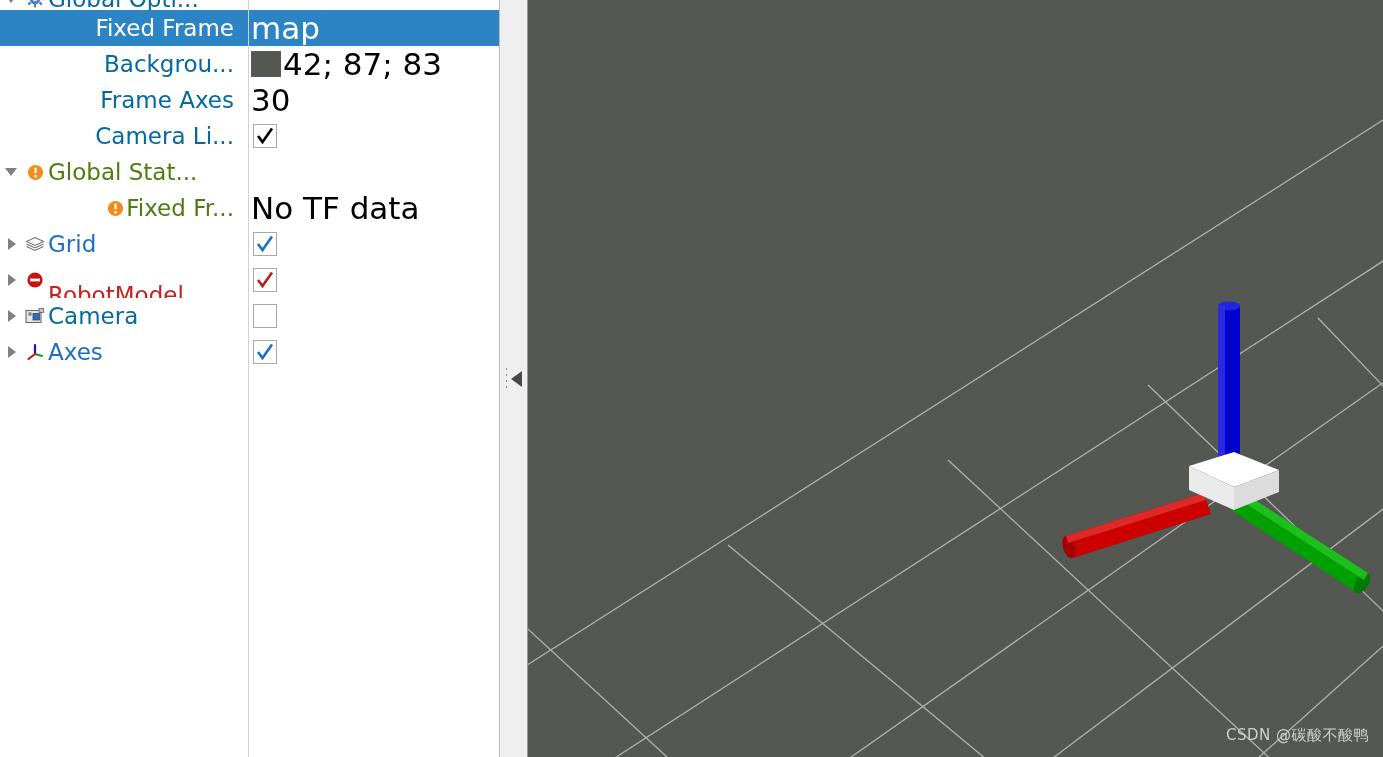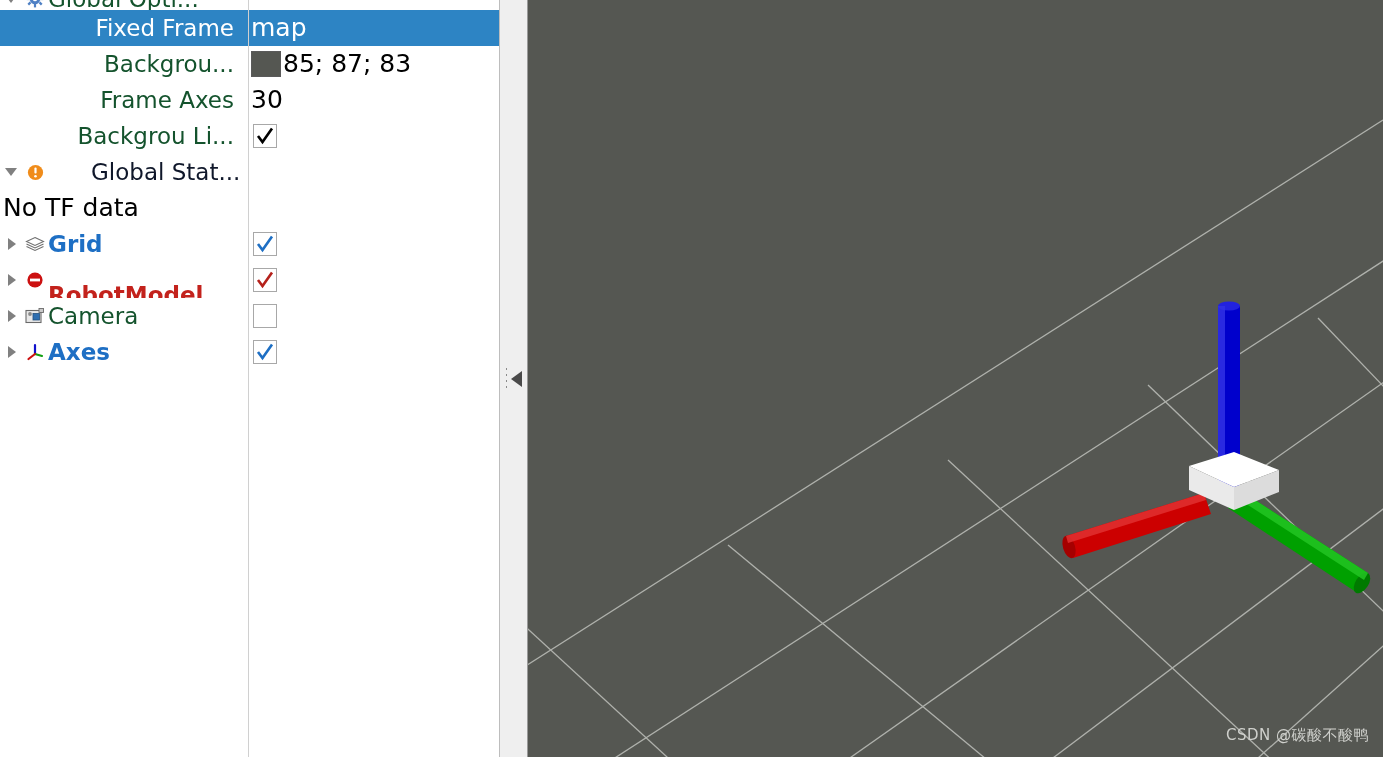--- a/index.html
+++ b/index.html
@@ -107,32 +107,32 @@
     height: 36px;
     display: flex;
     align-items: center;
     justify-content: center;
   }
   .icon-slot.narrow { width: 22px; flex: 0 0 22px; }
 
   .label {
     font-size: 23px;
     line-height: 30px;
-    color: #14532d;
+    color: #0369a1;
     white-space: nowrap;
     overflow: hidden;
   }
-  .label.bold { font-weight: bold; }
+  .label.bold { font-weight: normal; }
   .label.blue { color: #1e6fc4; }
   .label.red  { color: #c3221c; margin-top: 29px; }
-  .label.orange { color: #0f172a; margin-left: 43px; }
+  .label.orange { color: #4d7c0f; }
   .label.white { color: #ffffff; }
 
   .valtext {
-    font-size: 25px;
+    font-size: 31px;
     line-height: 30px;
     color: #000000;
     white-space: nowrap;
   }
   .valtext.white { color: #ffffff; }
 
   
   .row-name.leaf {
     justify-content: flex-end;
     padding-right: 14px;
@@ -257,36 +257,36 @@
         <span class="valtext white">map</span>
       </div>
     </div>
 
     <div class="prop-row">
       <div class="row-name leaf">
         <span class="label">Backgrou...</span>
       </div>
       <div class="row-value">
         <span class="swatch" style="background:#555752;"></span>
-        <span class="valtext">85; 87; 83</span>
+        <span class="valtext">42; 87; 83</span>
       </div>
     </div>
 
     <div class="prop-row">
       <div class="row-name leaf">
         <span class="label">Frame Axes</span>
       </div>
       <div class="row-value">
         <span class="valtext">30</span>
       </div>
     </div>
 
     <div class="prop-row">
       <div class="row-name leaf">
-        <span class="label">Backgrou Li...</span>
+        <span class="label">Camera Li...</span>
       </div>
       <div class="row-value">
         <span class="checkbox">
           <svg width="20" height="20" viewBox="0 0 20 20">
             <path d="M3 10 L7.5 16 L17 2.5" stroke="#000000" stroke-width="2.6" fill="none"></path>
           </svg>
         </span>
       </div>
     </div>
 
@@ -299,20 +299,30 @@
             <rect x="7.4" y="3.4" width="2.2" height="6" rx="1" fill="#ffffff"></rect>
             <circle cx="8.5" cy="12.2" r="1.3" fill="#ffffff"></circle>
           </svg>
         </div>
         <span class="label orange">Global Stat...</span>
       </div>
       <div class="row-value"></div>
     </div>
 
     <div class="prop-row">
+      <div class="row-name leaf">
+        <div class="icon-slot narrow">
+          <svg width="17" height="17" viewBox="0 0 17 17">
+            <circle cx="8.5" cy="8.5" r="7.6" fill="#f08c1a"></circle>
+            <rect x="7.4" y="3.4" width="2.2" height="6" rx="1" fill="#ffffff"></rect>
+            <circle cx="8.5" cy="12.2" r="1.3" fill="#ffffff"></circle>
+          </svg>
+        </div>
+        <span class="label orange">Fixed Fr...</span>
+      </div>
       <div class="row-value">
         <span class="valtext">No TF data</span>
       </div>
     </div>
 
     <div class="prop-row">
       <div class="row-name">
         <div class="expander closed"></div>
         <div class="icon-slot">
           <svg width="20" height="16" viewBox="0 0 20 16">

